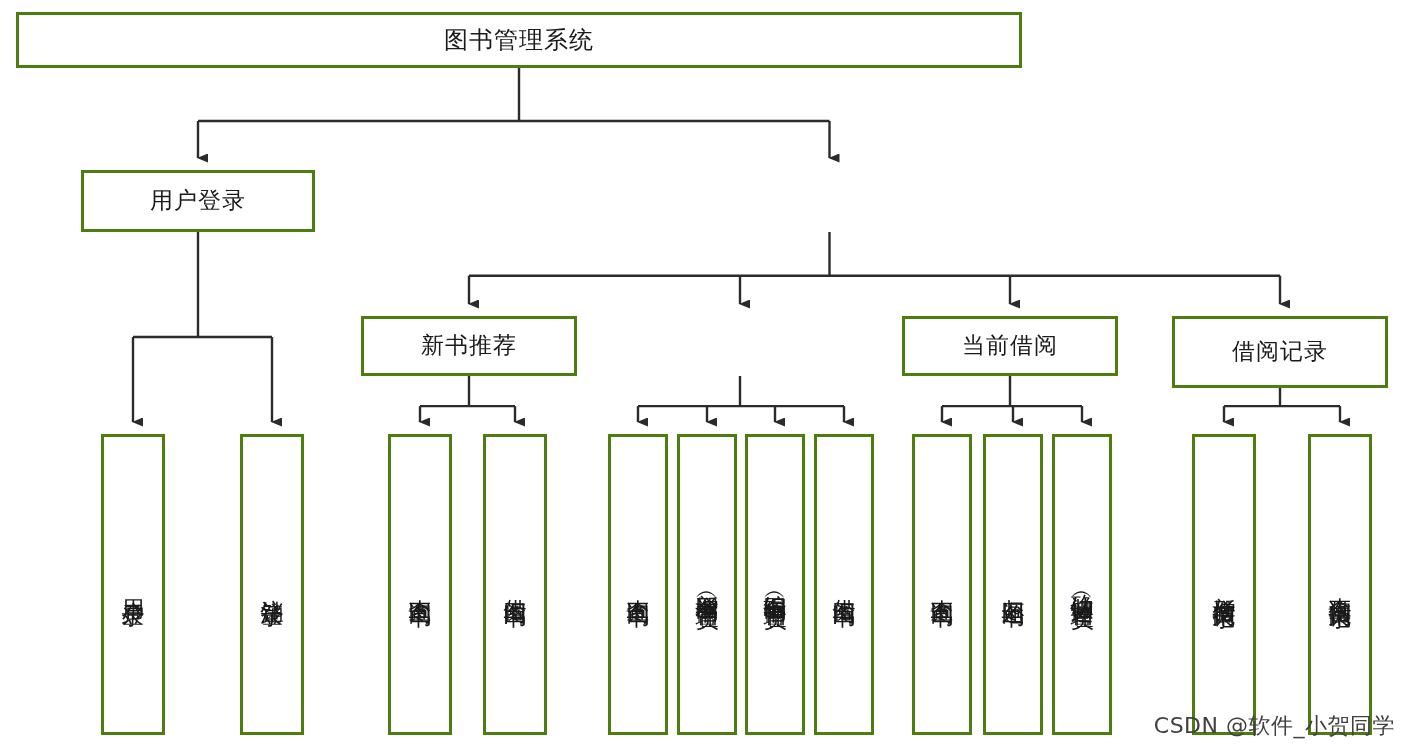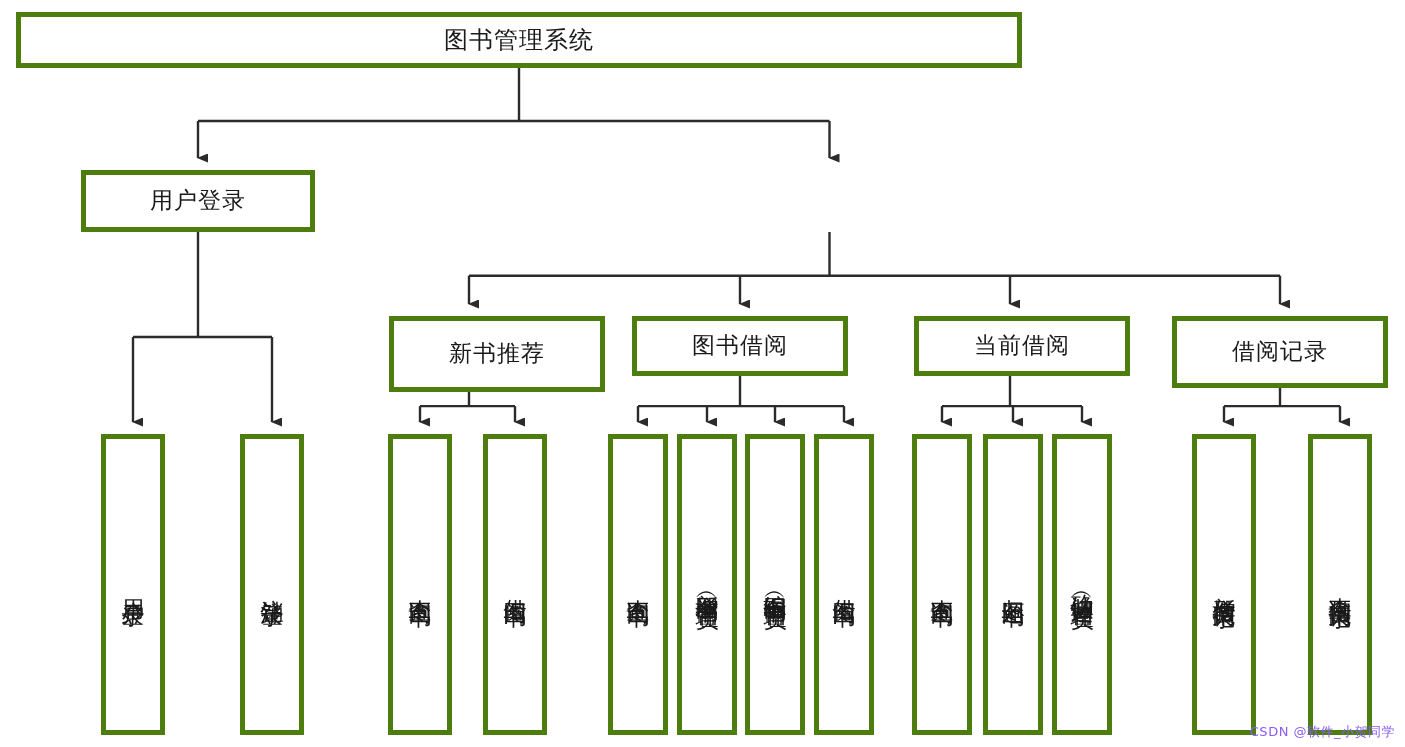--- a/index.html
+++ b/index.html
@@ -13,21 +13,21 @@
   #canvas {
     position: relative;
     width: 1405px;
     height: 747px;
     background: #ffffff;
     overflow: hidden;
   }
   .node {
     position: absolute;
     box-sizing: border-box;
-    border: 5px solid #4d7c0f;
+    border: 3px solid #4d7c0f;
     background: #ffffff;
     display: flex;
     align-items: center;
     justify-content: center;
     color: #1a1a1a;
   }
   .node.horiz {
     font-size: 23px;
     letter-spacing: 1px;
     line-height: 1.2;
@@ -55,22 +55,22 @@
     left: 0;
     top: 0;
     width: 1405px;
     height: 747px;
     pointer-events: none;
   }
   .watermark {
     position: absolute;
     right: 10px;
     bottom: 6px;
-    font-size: 13px;
-    color: #8b5cf6;
+    font-size: 22px;
+    color: #404040;
     letter-spacing: 0.5px;
     white-space: nowrap;
   }
 </style>
 </head>
 <body>
 
 <div id="canvas">
 
   <svg class="links" viewBox="0 0 1405 747">
@@ -113,23 +113,22 @@
         <path d="M1224,406.16 L1340,406.16"></path>
         <path d="M1224,406.16 L1224,422" marker-end="url(#arrowhead)"></path>
         <path d="M1340,406.16 L1340,422" marker-end="url(#arrowhead)"></path>
       </g>
   </svg>
 
   <div class="node root horiz" style="left: 16px; top: 12px; width: 1006px; height: 56px;">图书管理系统</div>
 
   <div class="node horiz" style="left: 81px; top: 170px; width: 234px; height: 62px;">用户登录</div>
 
-  <div class="node horiz" style="left: 361px; top: 316px; width: 216px; height: 76px; margin-left: 28px;">新书推荐</div>
-  <div class="node horiz" style="left: 632px; top: 316px; width: 216px; height: 60px;">图书借阅</div>
-  <div class="node horiz" style="left: 902px; top: 316px; width: 216px; height: 60px; margin-left: 12px;">当前借阅</div>
+  <div class="node horiz" style="left: 361px; top: 316px; width: 216px; height: 60px;">新书推荐</div>
+  <div class="node horiz" style="left: 902px; top: 316px; width: 216px; height: 60px;">当前借阅</div>
   <div class="node horiz" style="left: 1172px; top: 316px; width: 216px; height: 72px;">借阅记录</div>
 
   <div class="node vert" style="left: 101px; top: 434px; width: 64px; height: 301px;">
       <span class="vtext">用户登录</span>
     </div>
   <div class="node vert" style="left: 240px; top: 434px; width: 64px; height: 301px;">
       <span class="vtext">注销登录</span>
     </div>
 
   <div class="node vert" style="left: 388px; top: 434px; width: 64px; height: 301px;">

